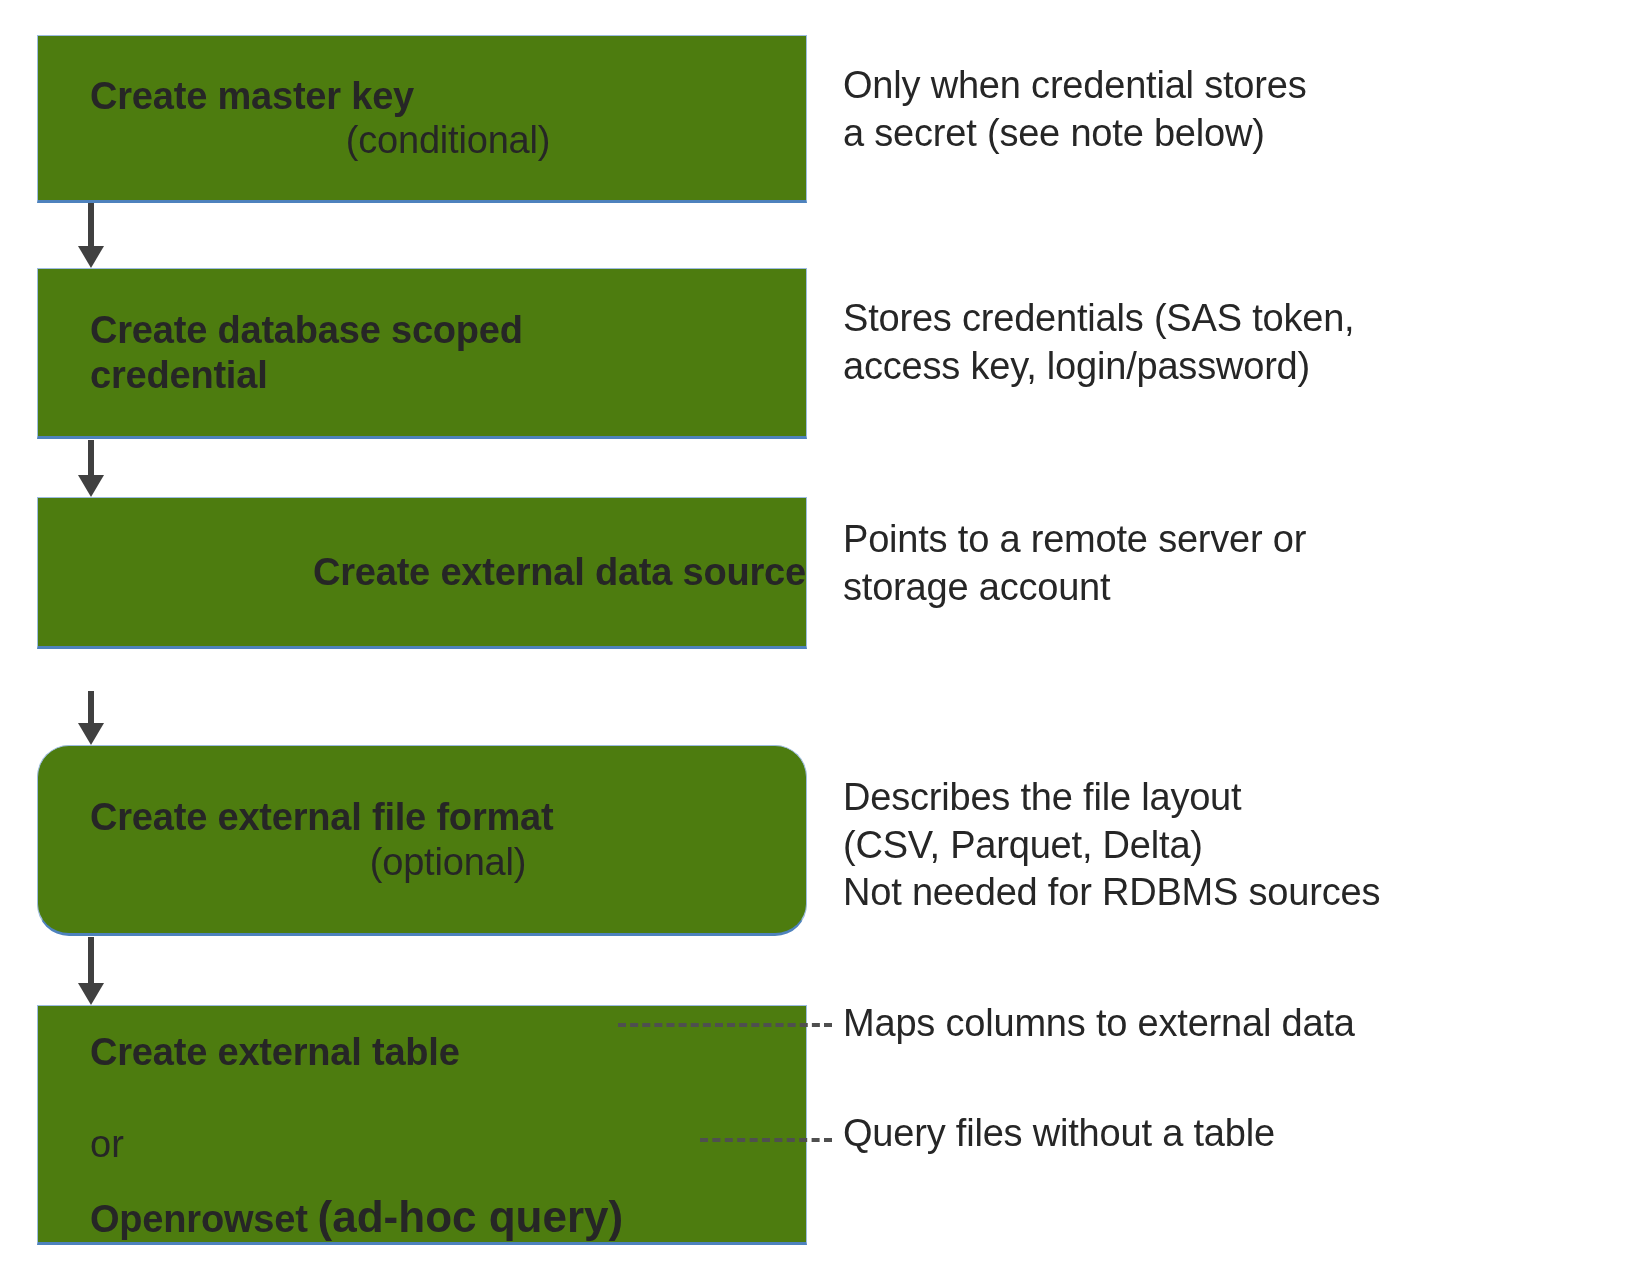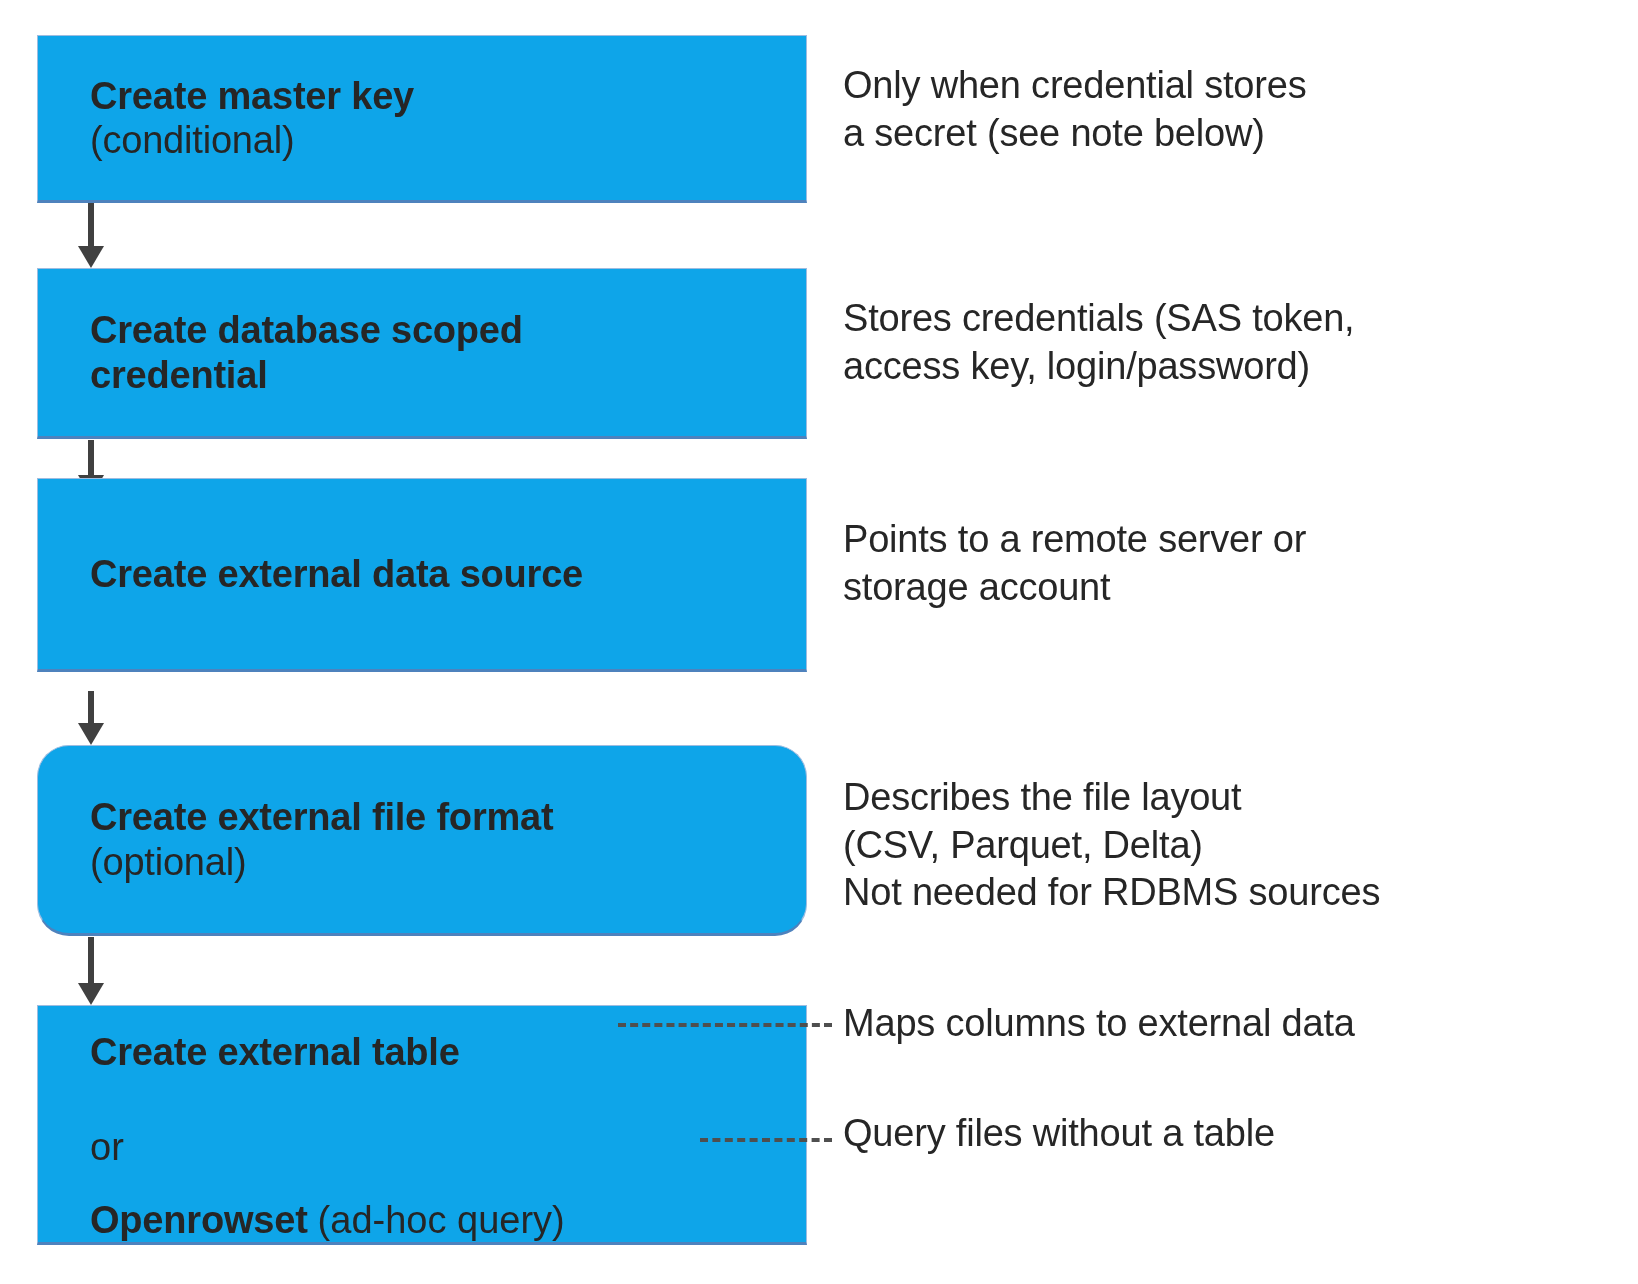--- a/index.html
+++ b/index.html
@@ -22,21 +22,21 @@
     width: 1638px;
     height: 1284px;
   }
 
   
   .step-box {
     position: absolute;
     left: 37px;
     width: 770px;
     box-sizing: border-box;
-    background: #0ea5e9;
+    background: #4d7c0f;
     border: 1px solid #9dbce0;
     border-bottom: 3px solid #4e82bd;
     display: flex;
     flex-direction: column;
     justify-content: center;
     padding-left: 52px;
   }
 
   .step-title {
     font-weight: bold;
@@ -44,25 +44,26 @@
     line-height: 1.17;
     color: #262626;
     letter-spacing: -0.2px;
   }
   .step-sub {
     font-weight: normal;
     font-size: 38px;
     line-height: 1.17;
     color: #262626;
     letter-spacing: -0.2px;
+    text-align: center;
   }
 
   #box-1 { top: 35px;   height: 168px; }
   #box-2 { top: 268px;  height: 171px; }
-  #box-3 { top: 478px;  height: 194px; }
+  #box-3 { top: 497px;  height: 152px; text-align: right; }
   #box-4 { top: 745px;  height: 191px; border-radius: 32px; }
   #box-5 { top: 1005px; height: 240px; }
 
   
   #box-5 {
     padding-left: 52px;
     justify-content: center;
   }
   .row-line {
     display: flex;
@@ -71,22 +72,22 @@
     margin-top: 24px;
   }
   .row-gap { height: 6px; }
   .or-line {
     font-size: 38px;
     line-height: 1.25;
     color: #262626;
     margin-top: 47px;
   }
   .openrowset-normal {
-    font-weight: normal;
-    font-size: 38px;
+    font-weight: bold;
+    font-size: 44px;
     color: #262626;
     padding-left: 10px;
   }
 
   
   .desc {
     position: absolute;
     left: 843px;
     font-size: 38px;
     line-height: 1.25;

